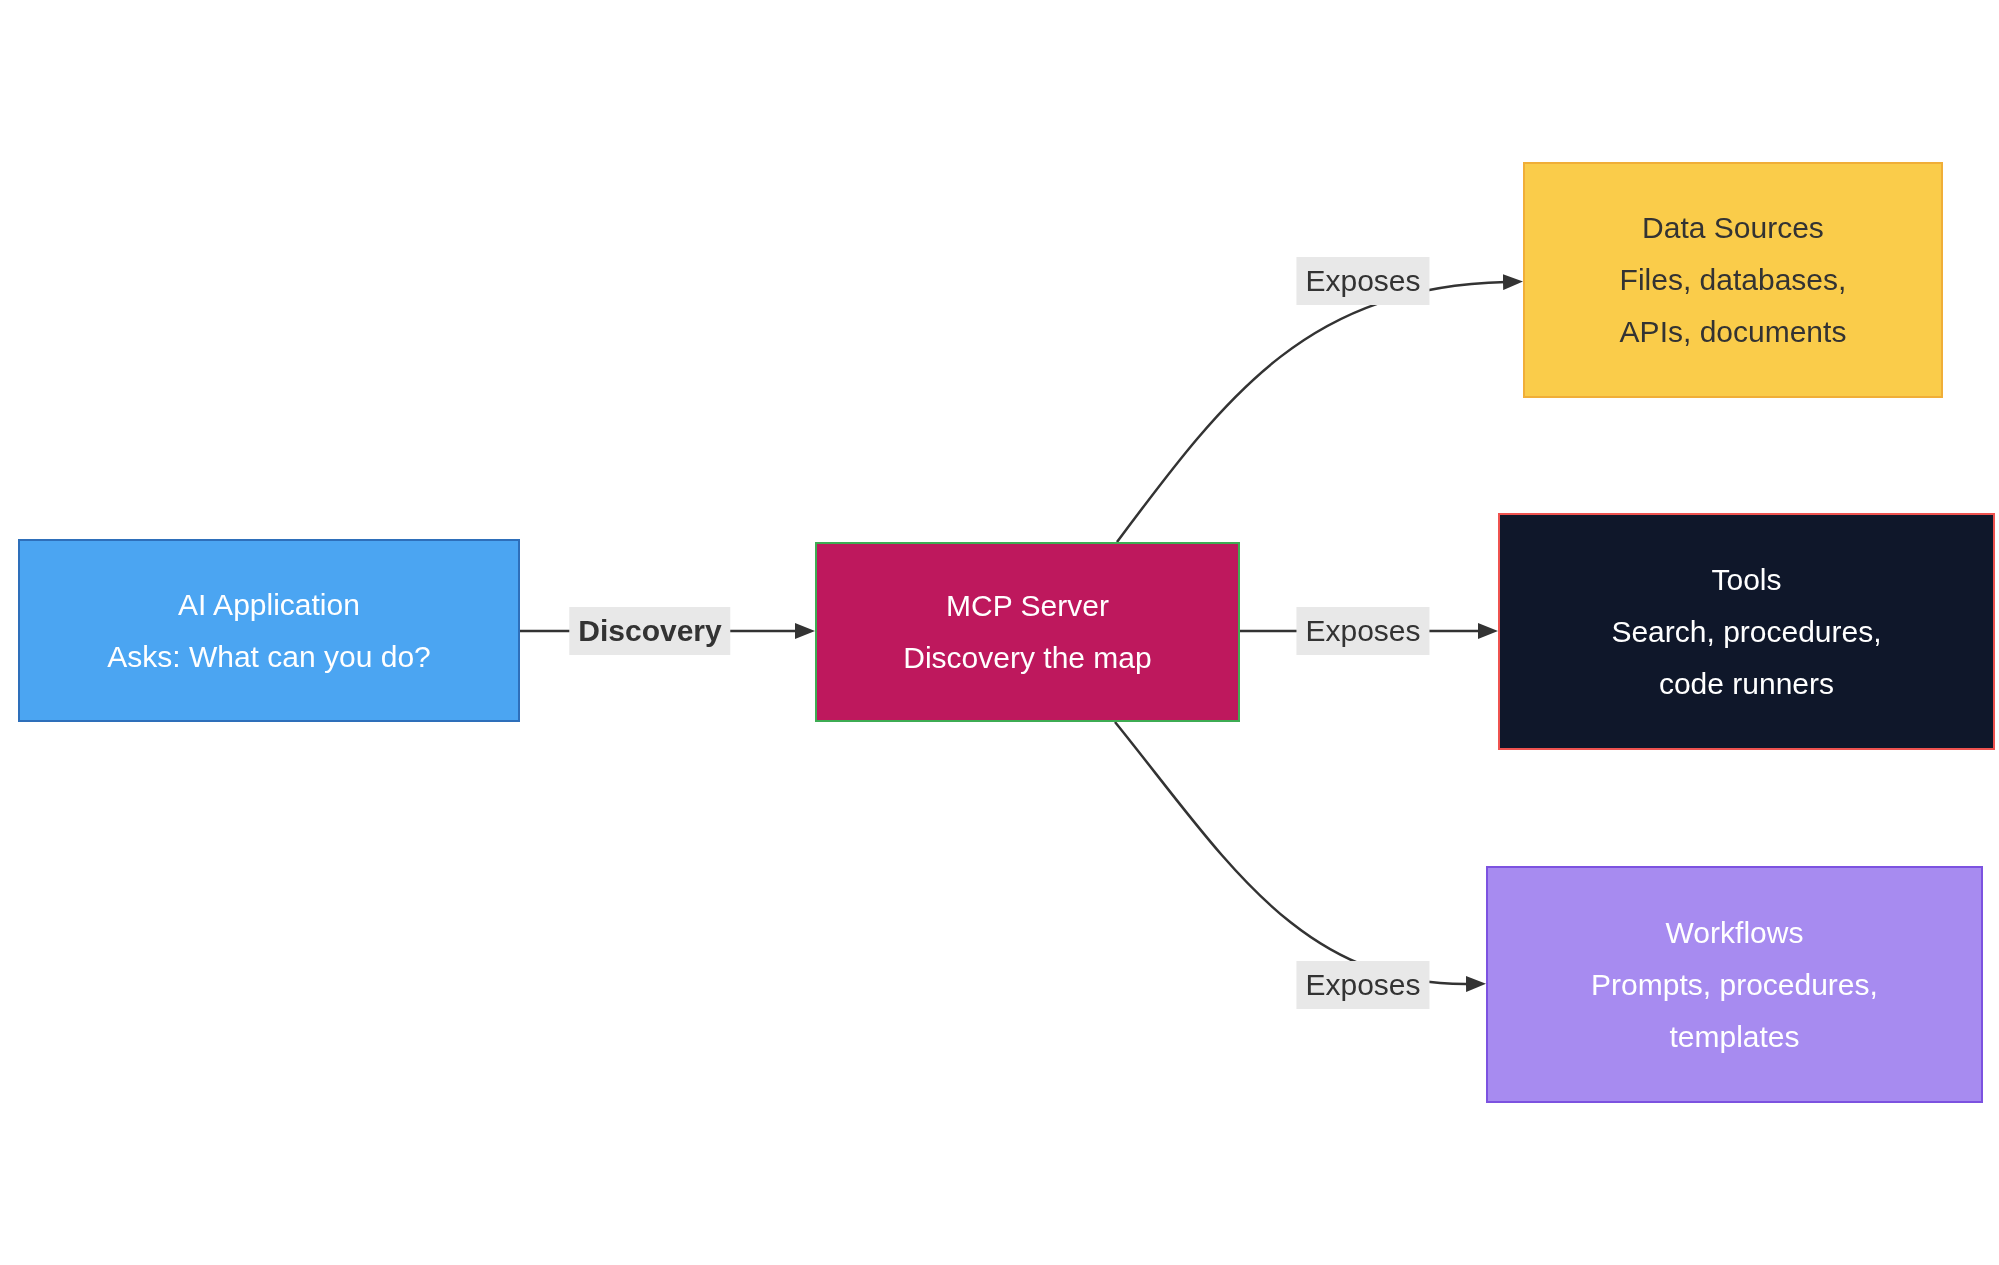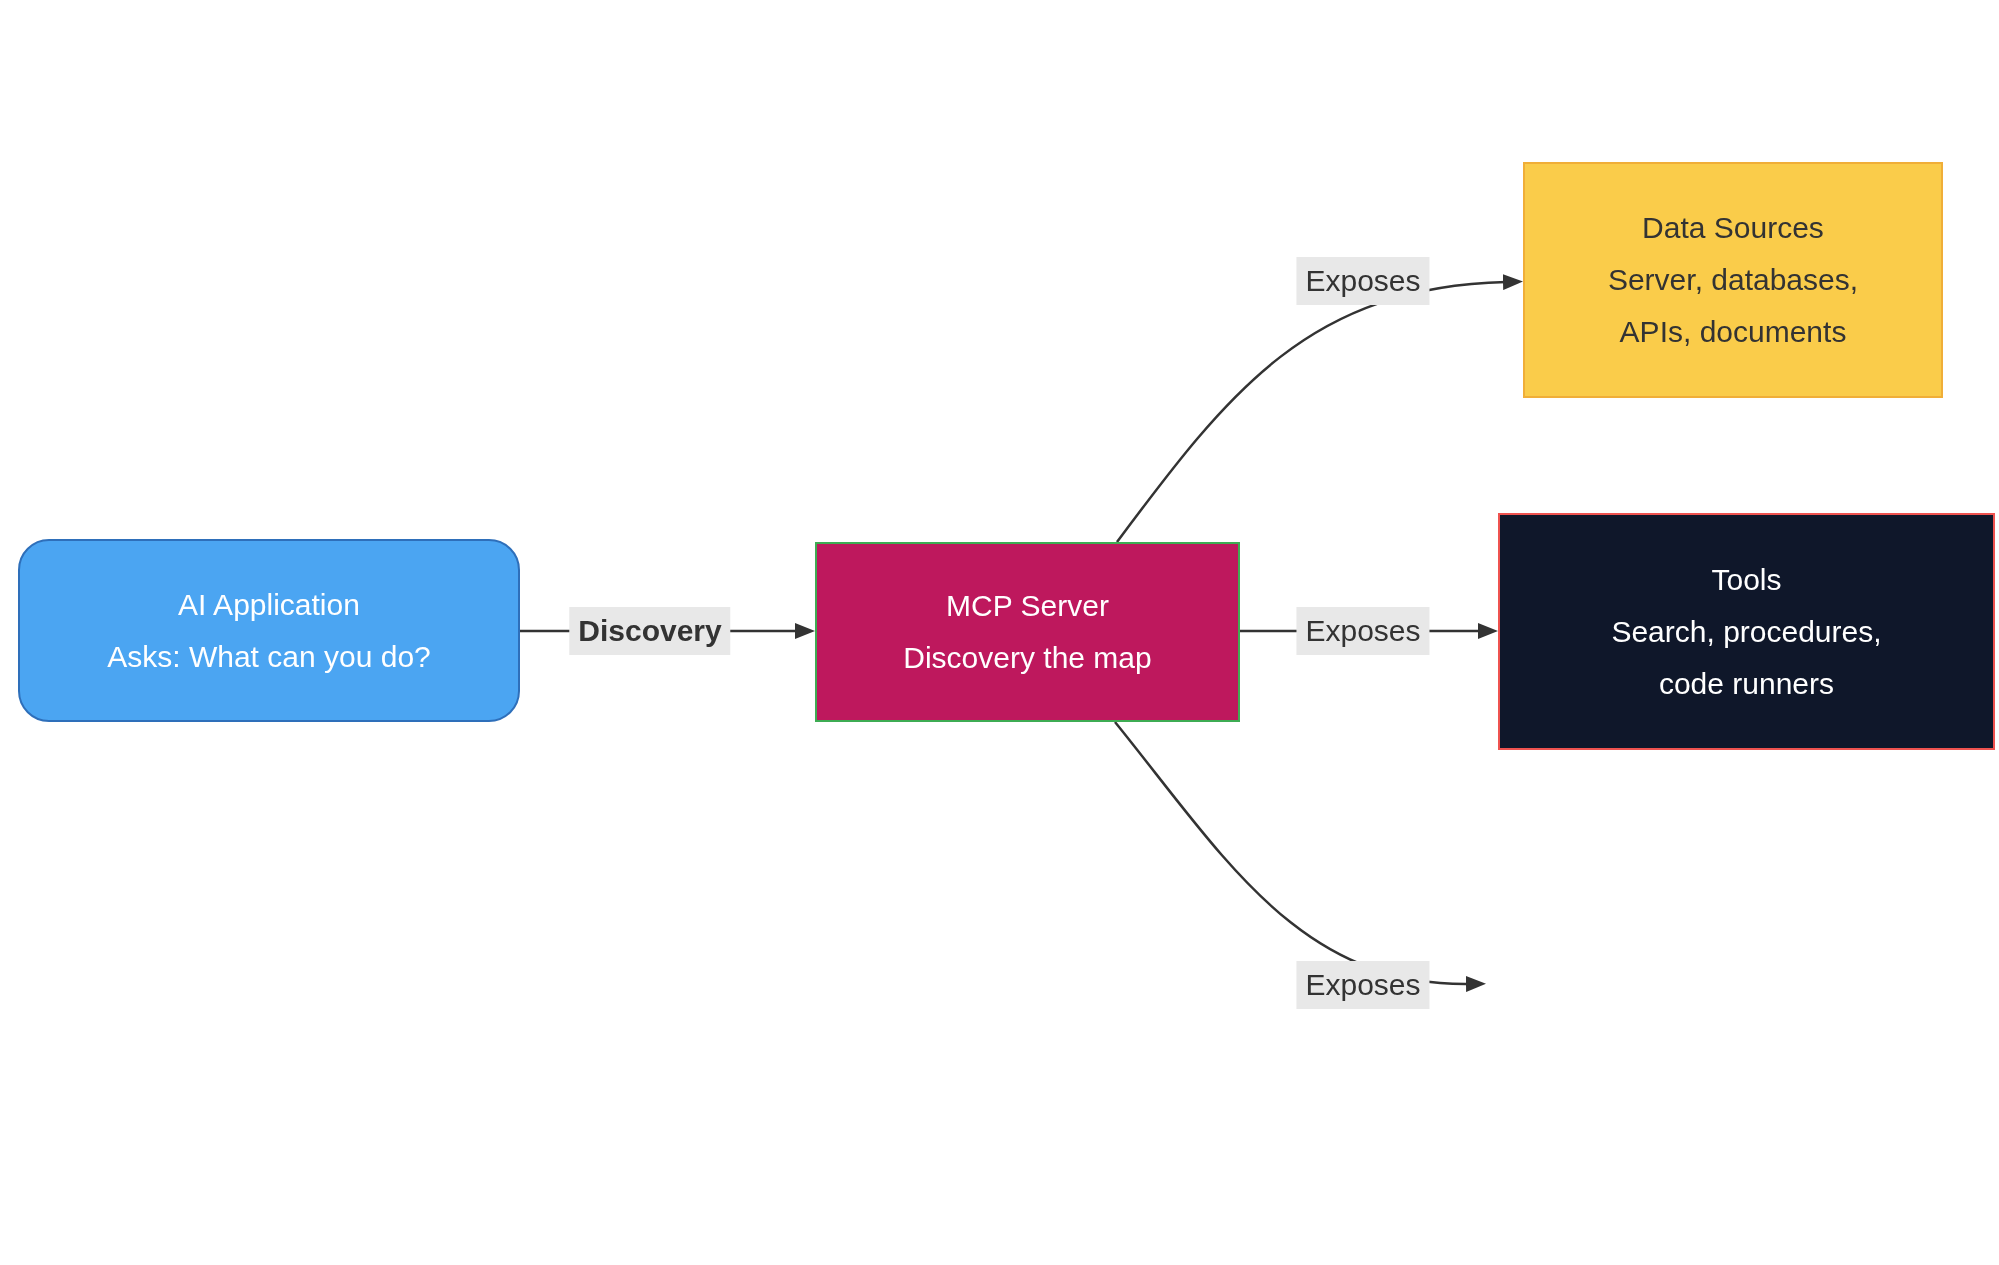--- a/index.html
+++ b/index.html
@@ -37,21 +37,21 @@
     display: flex;
     flex-direction: column;
     align-items: center;
     justify-content: center;
     text-align: center;
     font-size: 30px;
     line-height: 44px;
     gap: 8px;
   }
   .node span { display: block; white-space: nowrap; }
-  #node-ai        { left: 18px;   top: 539px; width: 502px; height: 183px; border-radius: 31px; }
+  #node-ai        { left: 18px;   top: 539px; width: 502px; height: 183px; }
   #node-mcp       { left: 815px;  top: 542px; width: 425px; height: 180px; }
   #node-data      { left: 1523px; top: 162px; width: 420px; height: 236px; }
   #node-tools     { left: 1498px; top: 513px; width: 497px; height: 237px; }
   #node-workflows { left: 1486px; top: 866px; width: 497px; height: 237px; }
   .edge-label {
     position: absolute;
     transform: translate(-50%, -50%);
     padding: 5px 9px;
     font-size: 30px;
     line-height: 38px;
@@ -84,30 +84,35 @@
     <span>Asks: What can you do?</span>
   </div>
 
   <div class="node" id="node-mcp" style="background-color: #be185d; border-color: rgb(62, 172, 83); color: rgb(255, 255, 255);">
     <span>MCP Server</span>
     <span>Discovery the map</span>
   </div>
 
   <div class="node" id="node-data" style="background-color: rgb(250, 204, 74); border-color: rgb(240, 174, 56); color: rgb(51, 51, 51);">
     <span>Data Sources</span>
-    <span>Server, databases,</span>
+    <span>Files, databases,</span>
     <span>APIs, documents</span>
   </div>
 
   <div class="node" id="node-tools" style="background-color: #0f172a; border-color: rgb(239, 83, 80); color: rgb(255, 255, 255);">
     <span>Tools</span>
     <span>Search, procedures,</span>
     <span>code runners</span>
   </div>
 
+  <div class="node" id="node-workflows" style="background-color: rgb(167, 139, 240); border-color: rgb(124, 82, 224); color: rgb(255, 255, 255);">
+    <span>Workflows</span>
+    <span>Prompts, procedures,</span>
+    <span>templates</span>
+  </div>
 
   <div class="edge-label" id="label-discovery" style="background-color: rgb(232, 232, 232); color: rgb(51, 51, 51);">Discovery</div>
 
   <div class="edge-label" id="label-exposes-top" style="background-color: rgb(232, 232, 232); color: rgb(51, 51, 51);">Exposes</div>
 
   <div class="edge-label" id="label-exposes-mid" style="background-color: rgb(232, 232, 232); color: rgb(51, 51, 51);">Exposes</div>
 
   <div class="edge-label" id="label-exposes-bottom" style="background-color: rgb(232, 232, 232); color: rgb(51, 51, 51);">Exposes</div>
 
 </div>

